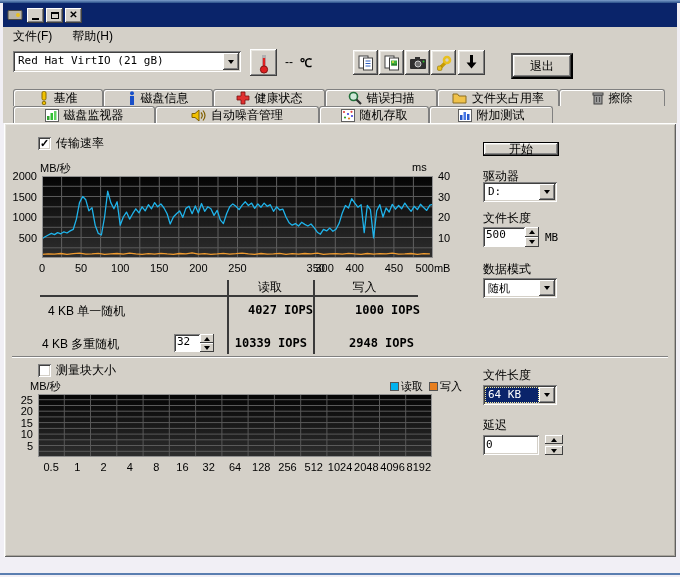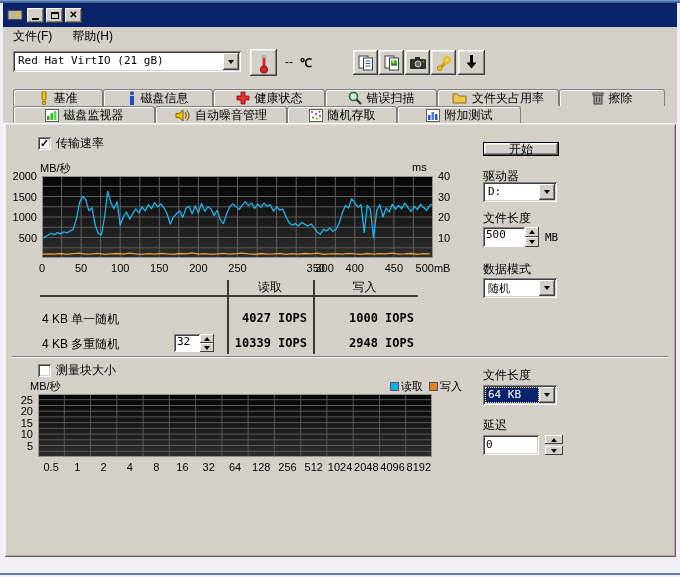--- a/index.html
+++ b/index.html
@@ -157,20 +157,21 @@
           <circle cx="11" cy="5" r="3" fill="none" stroke="#e8c020" stroke-width="2.6"></circle>
           <rect x="1.5" y="11" width="4.4" height="4.4" rx="1.2" fill="#e8c020" stroke="#8a6d00" stroke-width="0.6"></rect>
         </svg>
     </div>
     <div class="raised btn" style="position:absolute;left:455px;top:4px;width:27px;height:25px;">
       <svg width="15" height="17">
           <path d="M7.5 1v9" stroke="#000" stroke-width="3"></path>
           <path d="M2.5 8.5l5 6 5-6z" fill="#000"></path>
         </svg>
     </div>
+    <button class="raised btn exit-btn">退出</button>
   </div>
 
   <div class="tabstrip">
     <div class="tab-row row1">
       <div class="tab" style="width:90px;">
         <span class="tab-icon">
             <svg width="10" height="14">
               <rect x="3" y="0.5" width="4" height="8.5" rx="1.5" fill="#f2c200" stroke="#8a6d00"></rect>
               <circle cx="5" cy="12" r="1.8" fill="#f2c200" stroke="#8a6d00"></circle>
             </svg>
@@ -228,21 +229,21 @@
         <span class="tab-icon">
             <svg width="14" height="13">
               <rect x="0.5" y="0.5" width="13" height="12" fill="#fff" stroke="#606060"></rect>
               <rect x="2" y="7" width="2.5" height="4" fill="#30a030"></rect>
               <rect x="5.5" y="4" width="2.5" height="7" fill="#30c030"></rect>
               <rect x="9" y="2" width="2.5" height="9" fill="#60d060"></rect>
             </svg>
           </span>
         <span>磁盘监视器</span>
       </div>
-      <div class="tab" style="width:132px;">
+      <div class="tab" style="width:164px;">
         <span class="tab-icon">
             <svg width="15" height="13">
               <path d="M1 4.5h3l4-3.5v11l-4-3.5H1z" fill="#f0c000" stroke="#806000"></path>
               <path d="M10 3.5q2.6 3 0 6" fill="none" stroke="#806000" stroke-width="1.2"></path>
               <path d="M12 1.5q4 5 0 10" fill="none" stroke="#806000" stroke-width="1.2"></path>
             </svg>
           </span>
         <span>自动噪音管理</span>
       </div>
       <div class="tab" style="width:110px;">
@@ -344,21 +345,21 @@
         <span class="tick" style="left: 429px; top: 139px; transform: translate(-50%, 0px);">500mB</span>
       </div>
 
     <div class="results">
       <div class="rt-vline" style="left:187px;"></div>
       <div class="rt-vline" style="left:273px;"></div>
       <div class="rt-hline"></div>
       <span class="rt-head" style="left:187px;width:86px;">读取</span>
       <span class="rt-head" style="left:273px;width:103px;">写入</span>
 
-      <div class="rt-row" style="top:32px;">
+      <div class="rt-row" style="top:24px;margin-left:6px;">
         <span class="rt-label">4 KB 单一随机</span>
         <span class="rt-read">4027 IOPS</span>
         <span class="rt-write">1000 IOPS</span>
       </div>
       <div class="rt-row" style="top:57px;">
         <span class="rt-label">4 KB 多重随机</span>
         <span class="spinfield" style="position:absolute;left:134px;top:-1px;">
           <span class="spin-text" style="width:26px;">32</span>
           <span class="spin-btns">
             <span class="spin-btn">

